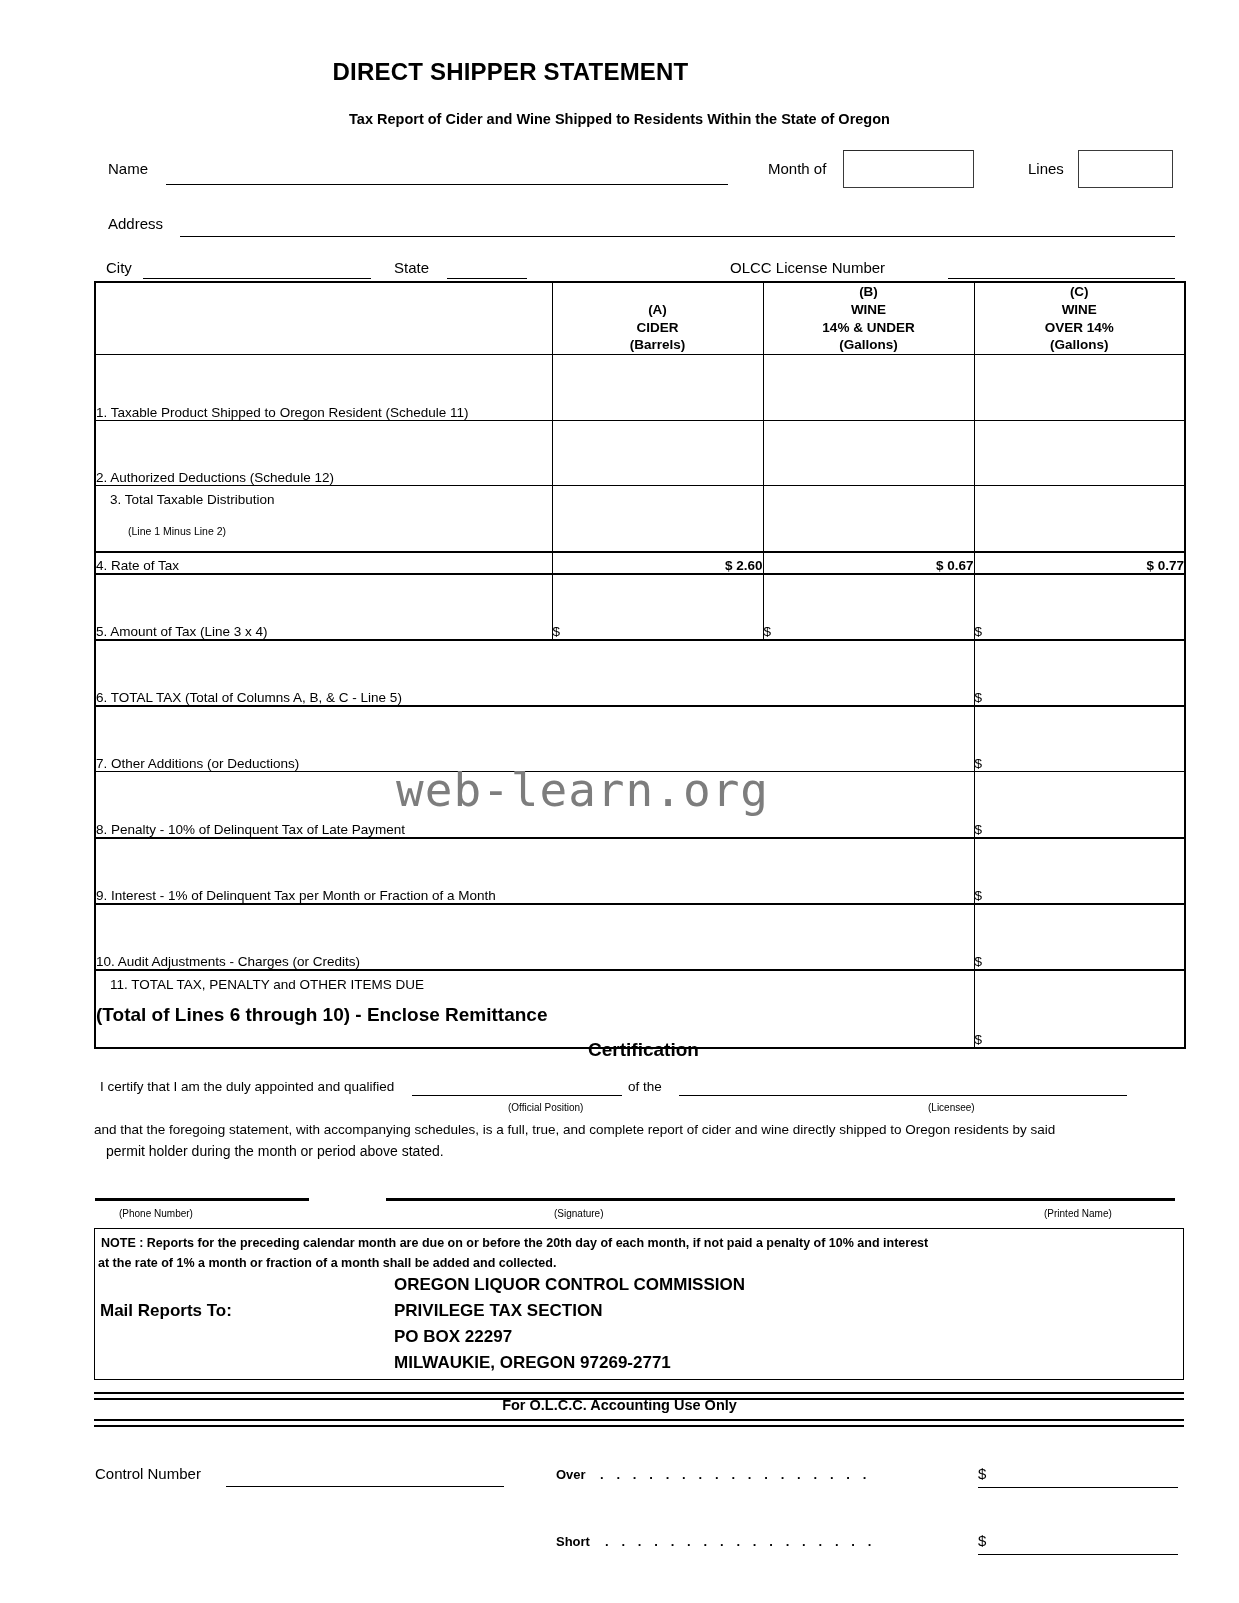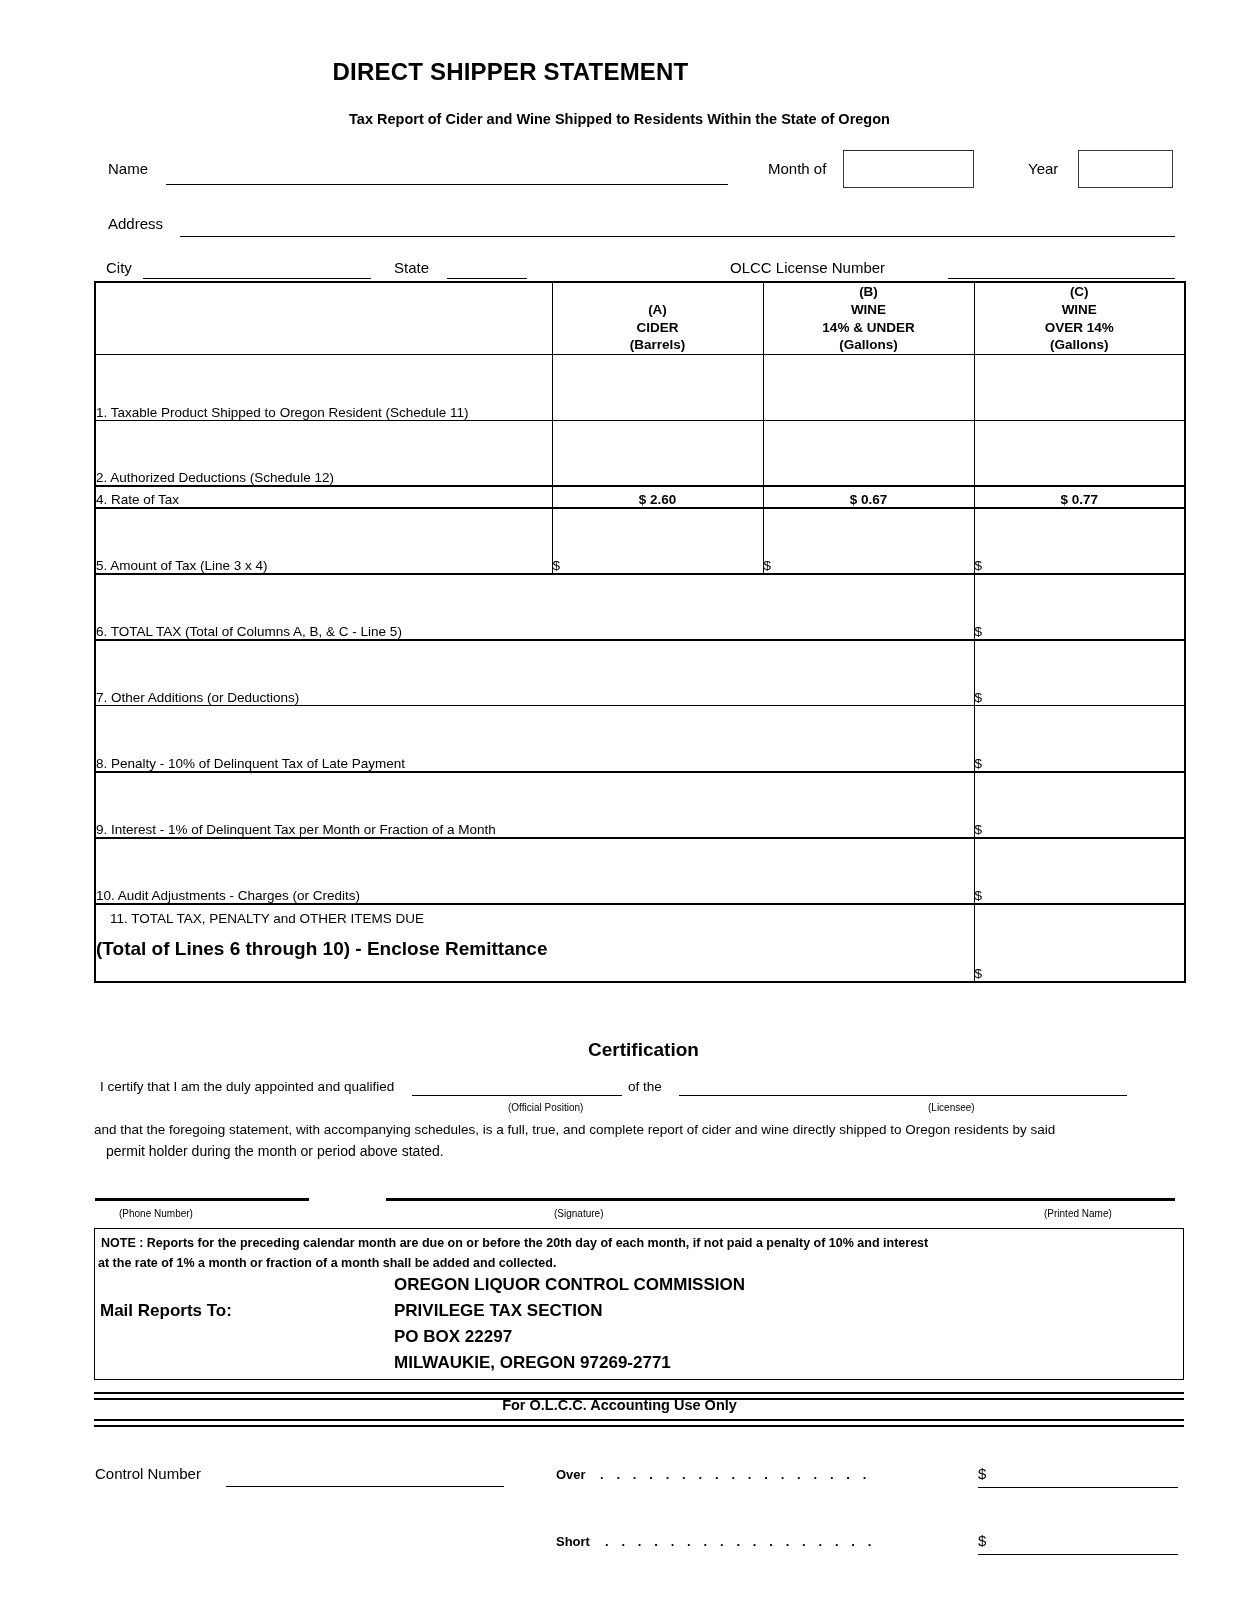--- a/index.html
+++ b/index.html
@@ -140,21 +140,21 @@
     line-height: 1.32;
     padding-top: 1px;
   }
   .lbl {
     padding-left: 14px;
     padding-bottom: 6px;
     font-size: 13.5px;
     white-space: nowrap;
   }
   .rate-cell {
-    text-align: center;
+    text-align: right;
     font-weight: bold;
     font-size: 13px;
     padding-bottom: 4px;
   }
   .money-cell {
     padding-left: 4px;
     padding-bottom: 5px;
     font-size: 15px;
   }
   .thick-top { border-top: 2.3px solid #000 !important; }
@@ -254,21 +254,21 @@
 
 <div class="page">
 
   <div class="doc-title">DIRECT SHIPPER STATEMENT</div>
   <div class="doc-subtitle">Tax Report of Cider and Wine Shipped to Residents Within the State of Oregon</div>
 
   <div class="name-label">Name</div>
   <div class="name-rule"></div>
   <div class="monthof-label">Month of</div>
   <div class="month-box"></div>
-  <div class="year-label">Year</div>
+  <div class="year-label">Lines</div>
   <div class="year-box"></div>
 
   <div class="address-label">Address</div>
   <div class="address-rule"></div>
 
   <div class="city-label">City</div>
   <div class="city-rule"></div>
   <div class="state-label">State</div>
   <div class="state-rule"></div>
   <div class="lic-label">OLCC License Number</div>
@@ -311,20 +311,29 @@
         <td class="outer-r"></td>
       </tr>
 
       <tr>
         <td class="outer-l lbl" style="height:65px">2. Authorized Deductions (Schedule 12)</td>
         <td></td>
         <td></td>
         <td class="outer-r"></td>
       </tr>
 
+      <tr>
+        <td class="outer-l" style="height:66px; vertical-align:top">
+          <div style="padding-left:14px; padding-top:6px; font-size:13.5px;">3.  Total Taxable Distribution</div>
+          <div style="padding-left:32px; padding-top:18px; font-size:10.5px;">(Line 1 Minus Line 2)</div>
+        </td>
+        <td></td>
+        <td></td>
+        <td class="outer-r"></td>
+      </tr>
 
       <tr>
         <td class="outer-l lbl thick-top thick-bot" style="height:22px">4.  Rate of Tax</td>
         <td class="rate-cell thick-top thick-bot">$ 2.60</td>
         <td class="rate-cell thick-top thick-bot">$ 0.67</td>
         <td class="rate-cell thick-top thick-bot outer-r">$ 0.77</td>
       </tr>
 
       <tr>
         <td class="outer-l lbl" style="height:66px">5.  Amount of Tax (Line 3 x 4)</td>
@@ -361,20 +370,21 @@
       <tr>
         <td class="outer-l thick-top thick-bot" colspan="3" style="height:78px; vertical-align:top">
           <div style="padding-left:14px; padding-top:6px; font-size:13.5px;">11.  TOTAL TAX, PENALTY and OTHER ITEMS DUE</div>
           <div style="padding-top:12px; font-size:19px; font-weight:bold;">(Total of Lines 6 through 10) - Enclose Remittance</div>
         </td>
         <td class="money-cell outer-r thick-top thick-bot">$</td>
       </tr>
     </tbody>
   </table>
 
+  <div class="watermark">web-learn.org</div>
 
   <div class="cert-title">Certification</div>
   <div class="cert-line1">I certify that I am the duly appointed and qualified</div>
   <div class="cert-rule-a"></div>
   <div class="cert-ofthe">of the</div>
   <div class="cert-rule-b"></div>
   <div class="cert-cap-a">(Official Position)</div>
   <div class="cert-cap-b">(Licensee)</div>
   <div class="cert-line2">and that the foregoing statement, with accompanying schedules, is a full, true, and complete report of cider and wine directly shipped to Oregon residents by said</div>
   <div class="cert-line3">permit holder during the month or period above stated.</div>

